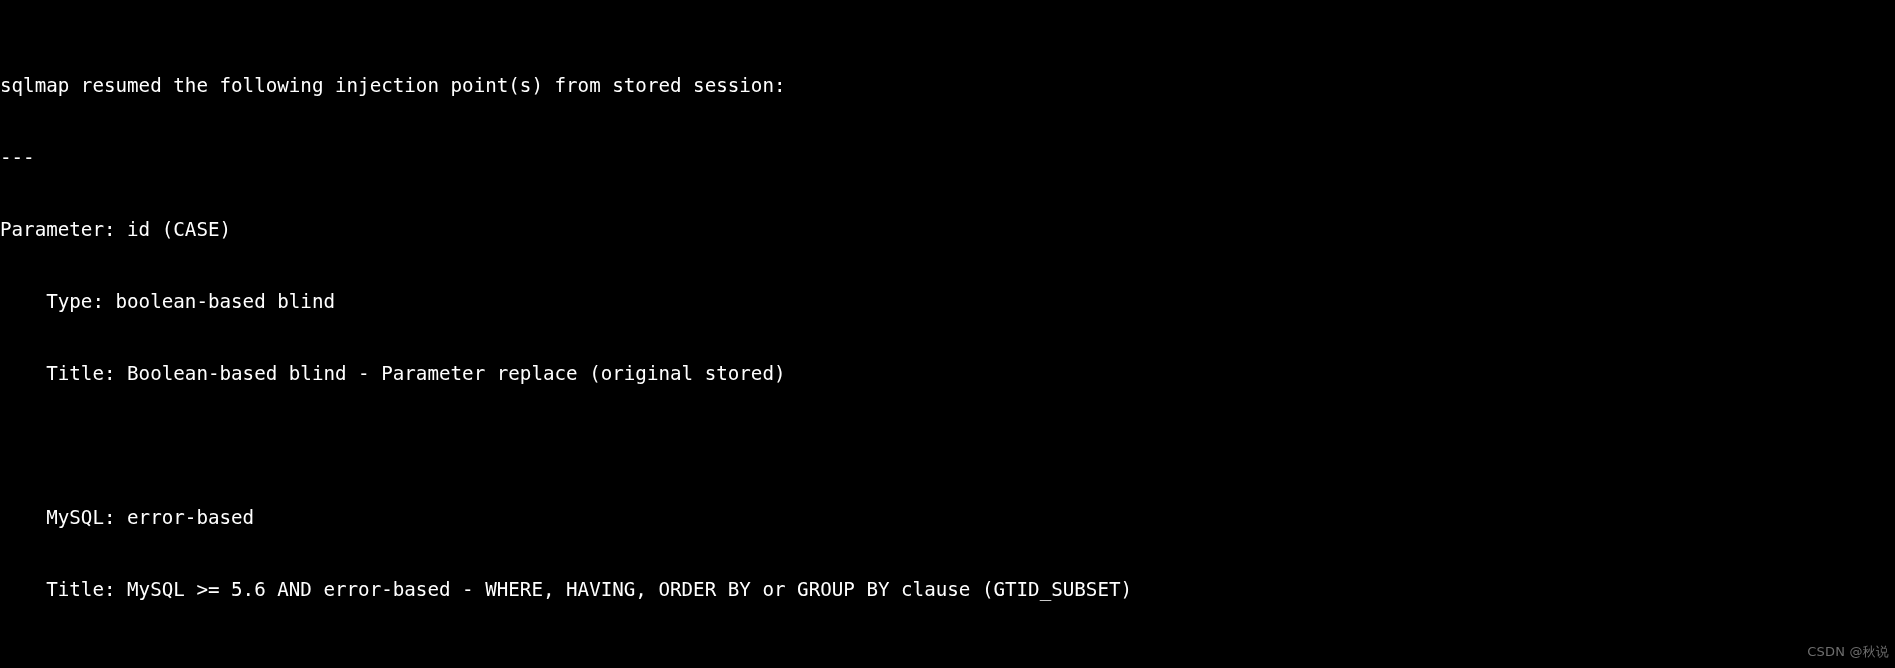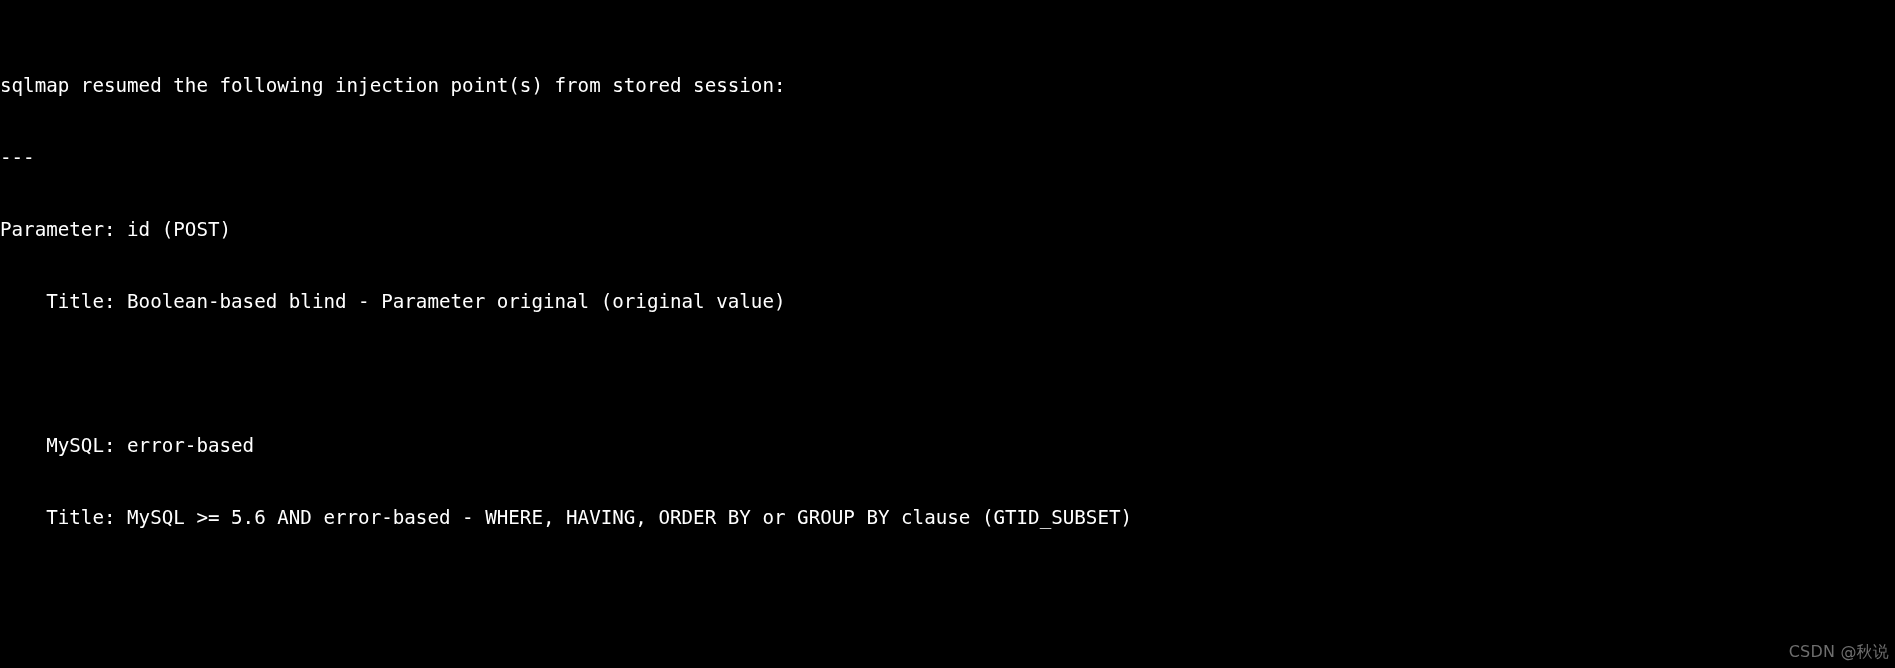--- a/index.html
+++ b/index.html
@@ -32,35 +32,36 @@
     white-space: pre;
     overflow: visible;
   }
   .blank { height: 24px; }
   .c-white   { color: #ffffff; }
   .watermark {
     position: absolute;
     right: 6px;
     bottom: 4px;
     font-family: "DejaVu Sans", "Liberation Sans", sans-serif;
-    font-size: 16px;
+    font-size: 13px;
     color: #6e6e6e;
     letter-spacing: 0.2px;
     white-space: pre;
   }
 </style>
 </head>
 <body>
 
 <div id="terminal">
 
   <div class="line c-white">sqlmap resumed the following injection point(s) from stored session:</div>
   <div class="line c-white">---</div>
-  <div class="line c-white">Parameter: id (POST)</div>
-  <div class="line c-white">    Title: Boolean-based blind - Parameter original (original value)</div>
+  <div class="line c-white">Parameter: id (CASE)</div>
+  <div class="line c-white">    Type: boolean-based blind</div>
+  <div class="line c-white">    Title: Boolean-based blind - Parameter replace (original stored)</div>
   <div class="line blank"></div>
   <div class="line c-white">    MySQL: error-based</div>
   <div class="line c-white">    Title: MySQL &gt;= 5.6 AND error-based - WHERE, HAVING, ORDER BY or GROUP BY clause (GTID_SUBSET)</div>
   
   
   
   
   
   
   

